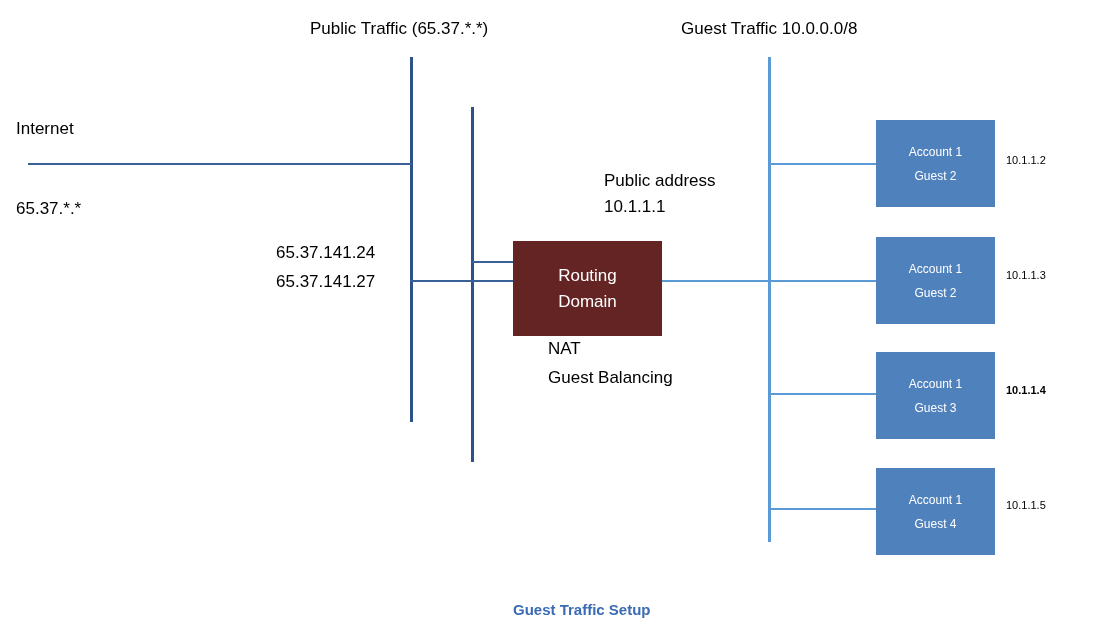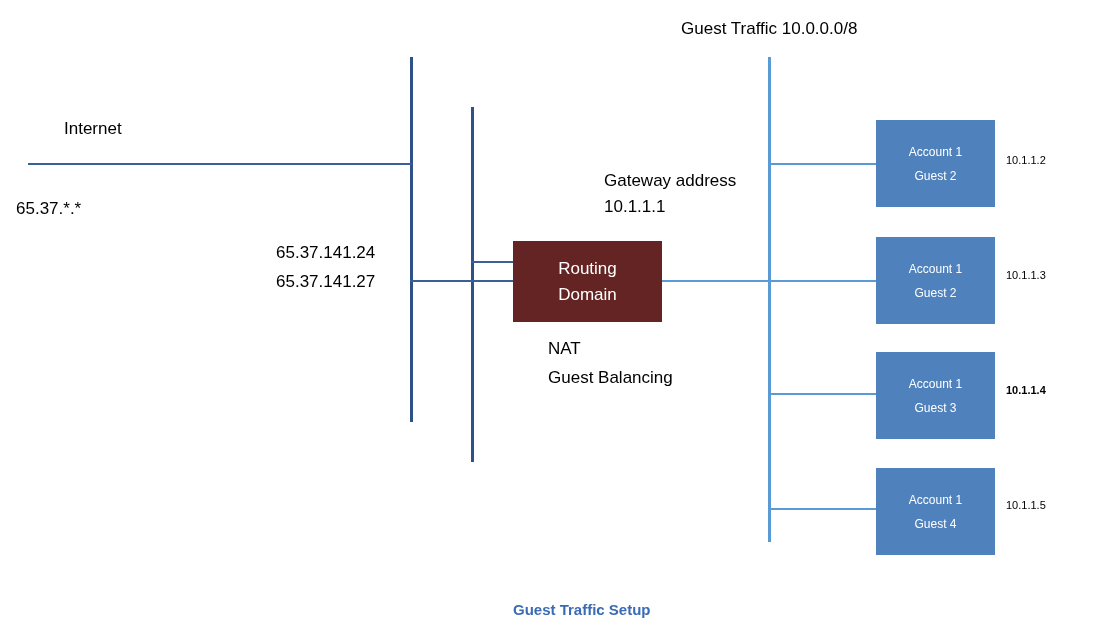--- a/index.html
+++ b/index.html
@@ -57,21 +57,21 @@
   }
   .guest-box span {
     display: block;
     text-align: center;
   }
   .router-box {
     position: absolute;
     left: 513px;
     top: 241px;
     width: 149px;
-    height: 81px;
+    height: 95px;
     background: #632423;
     color: #FFFFFF;
     display: flex;
     flex-direction: column;
     align-items: center;
     justify-content: center;
     font-size: 17px;
     line-height: 26px;
   }
   .router-box span {
@@ -90,31 +90,32 @@
     font-weight: bold;
     font-size: 15px;
     white-space: pre;
   }
 </style>
 </head>
 <body>
 
 <div id="canvas">
 
+  <div class="lbl" style="left:310px; top:18px;">Public Traffic (65.37.*.*)</div>
 
 
   <div class="lbl" style="left:681px; top:18px;">Guest Traffic 10.0.0.0/8</div>
 
   <div class="vline" style="left:410px; top:57px; height:365px;"></div>
 
   <div class="vline" style="left:471px; top:107px; height:355px;"></div>
 
   <div class="vline light" style="left:768px; top:57px; height:485px;"></div>
 
-  <div class="lbl" style="left:16px; top:118px;margin-left:48px;">Internet</div>
+  <div class="lbl" style="left:16px; top:118px;">Internet</div>
 
   <div class="hline dark" style="left:28px; top:163px; width:384px;"></div>
 
   <div class="lbl" style="left:16px; top:198px;">65.37.*.*</div>
 
   <div class="lbl" style="left:276px; top:242px;">65.37.141.24</div>
 
   <div class="lbl" style="left:276px; top:271px;">65.37.141.27</div>
 
   <div class="hline dark" style="left:471px; top:261px; width:44px;"></div>
@@ -125,21 +126,21 @@
 
   <div class="router-box">
     <span>Routing</span>
     <span>Domain</span>
   </div>
 
   <div class="lbl" style="left:548px; top:338px;">NAT</div>
 
   <div class="lbl" style="left:548px; top:367px;">Guest Balancing</div>
 
-  <div class="lbl" style="left:604px; top:170px;">Gateway address</div>
+  <div class="lbl" style="left:604px; top:170px;">Public address</div>
 
   <div class="lbl" style="left:604px; top:196px;">10.1.1.1</div>
 
   <div class="hline" style="left:768px; top:163px; width:110px;"></div>
 
   <div class="hline" style="left:768px; top:393px; width:110px;"></div>
 
   <div class="hline" style="left:768px; top:508px; width:110px;"></div>
 
   <div class="guest-box" style="left:876px; top:120px;">

